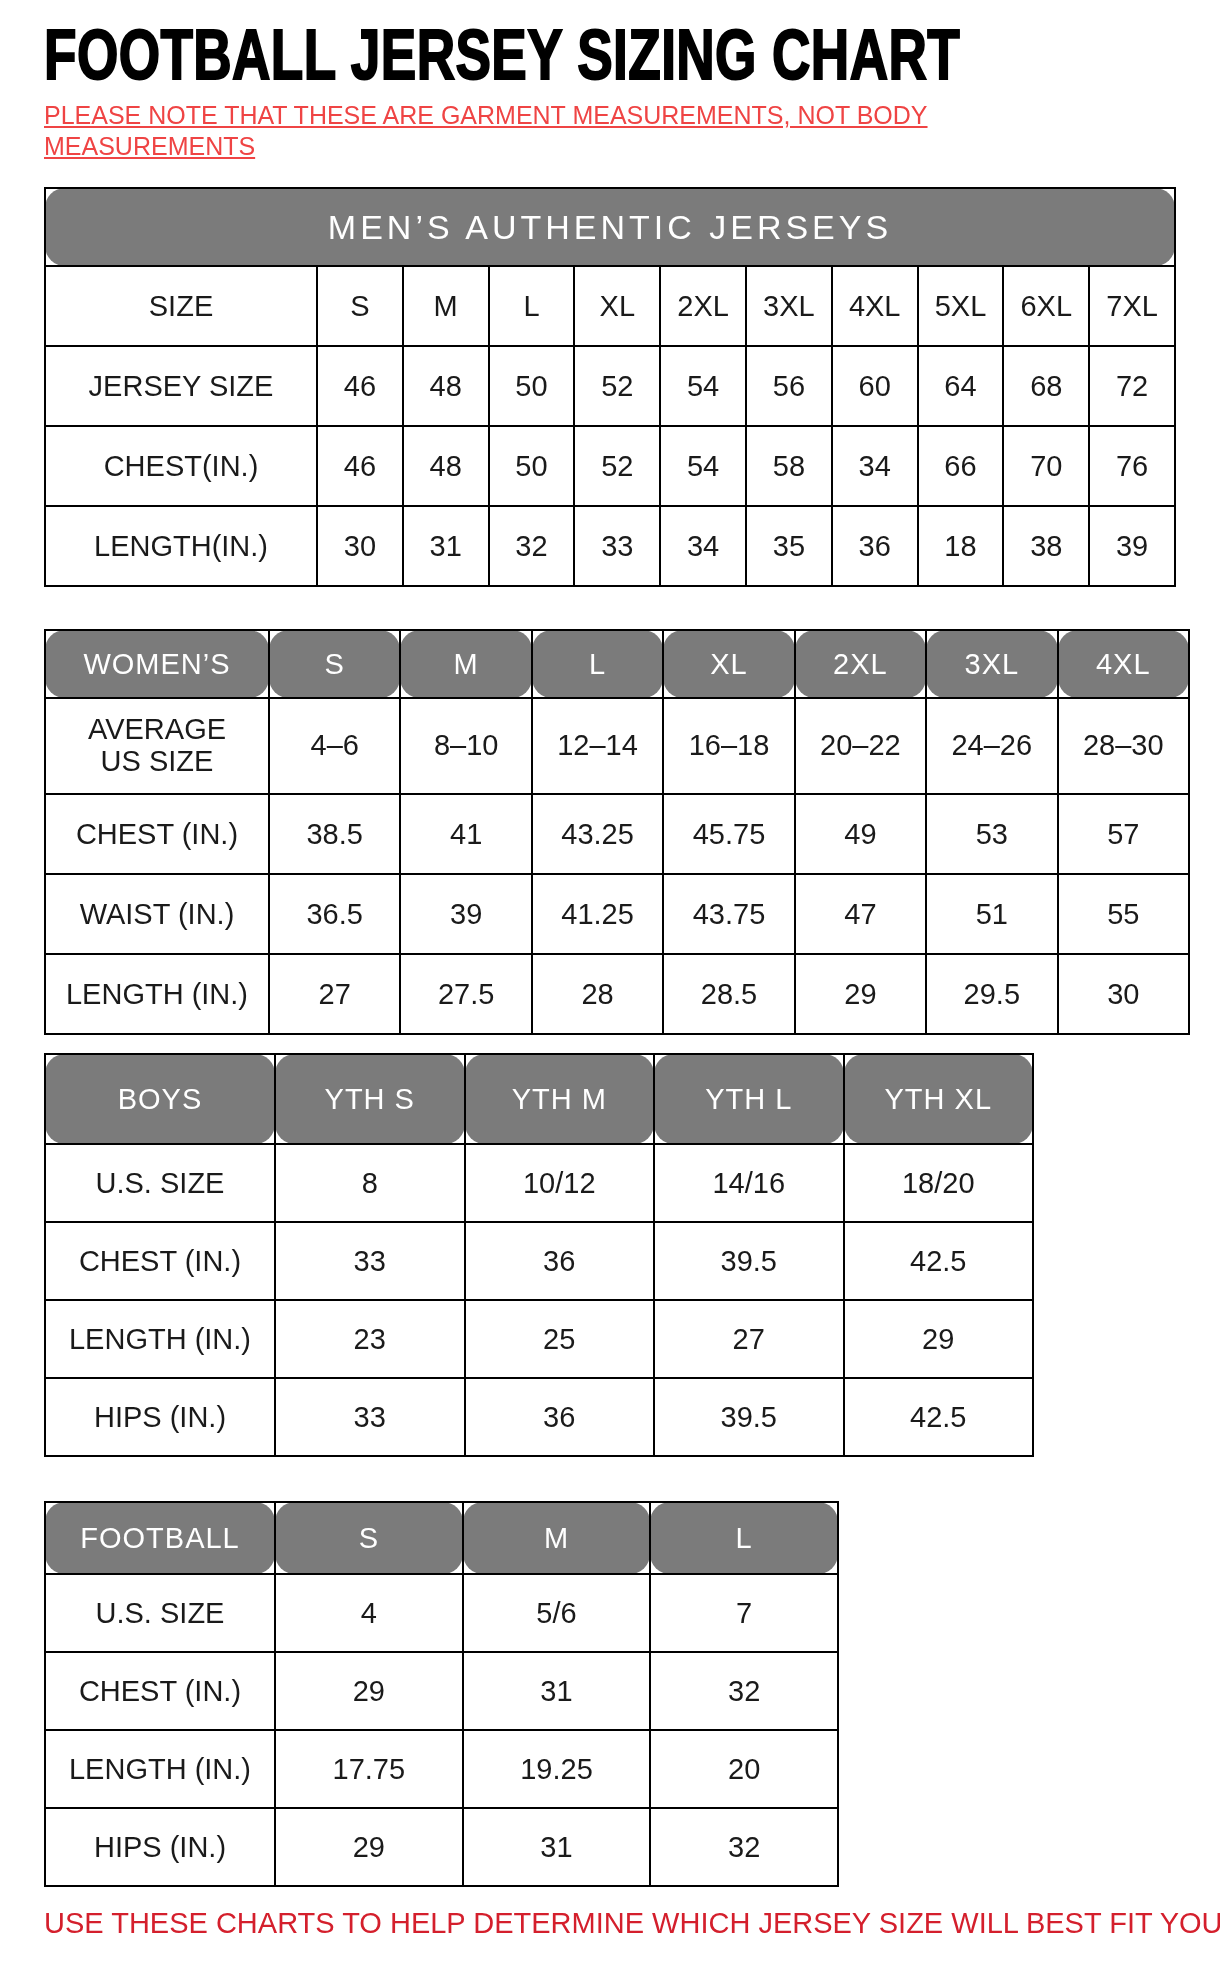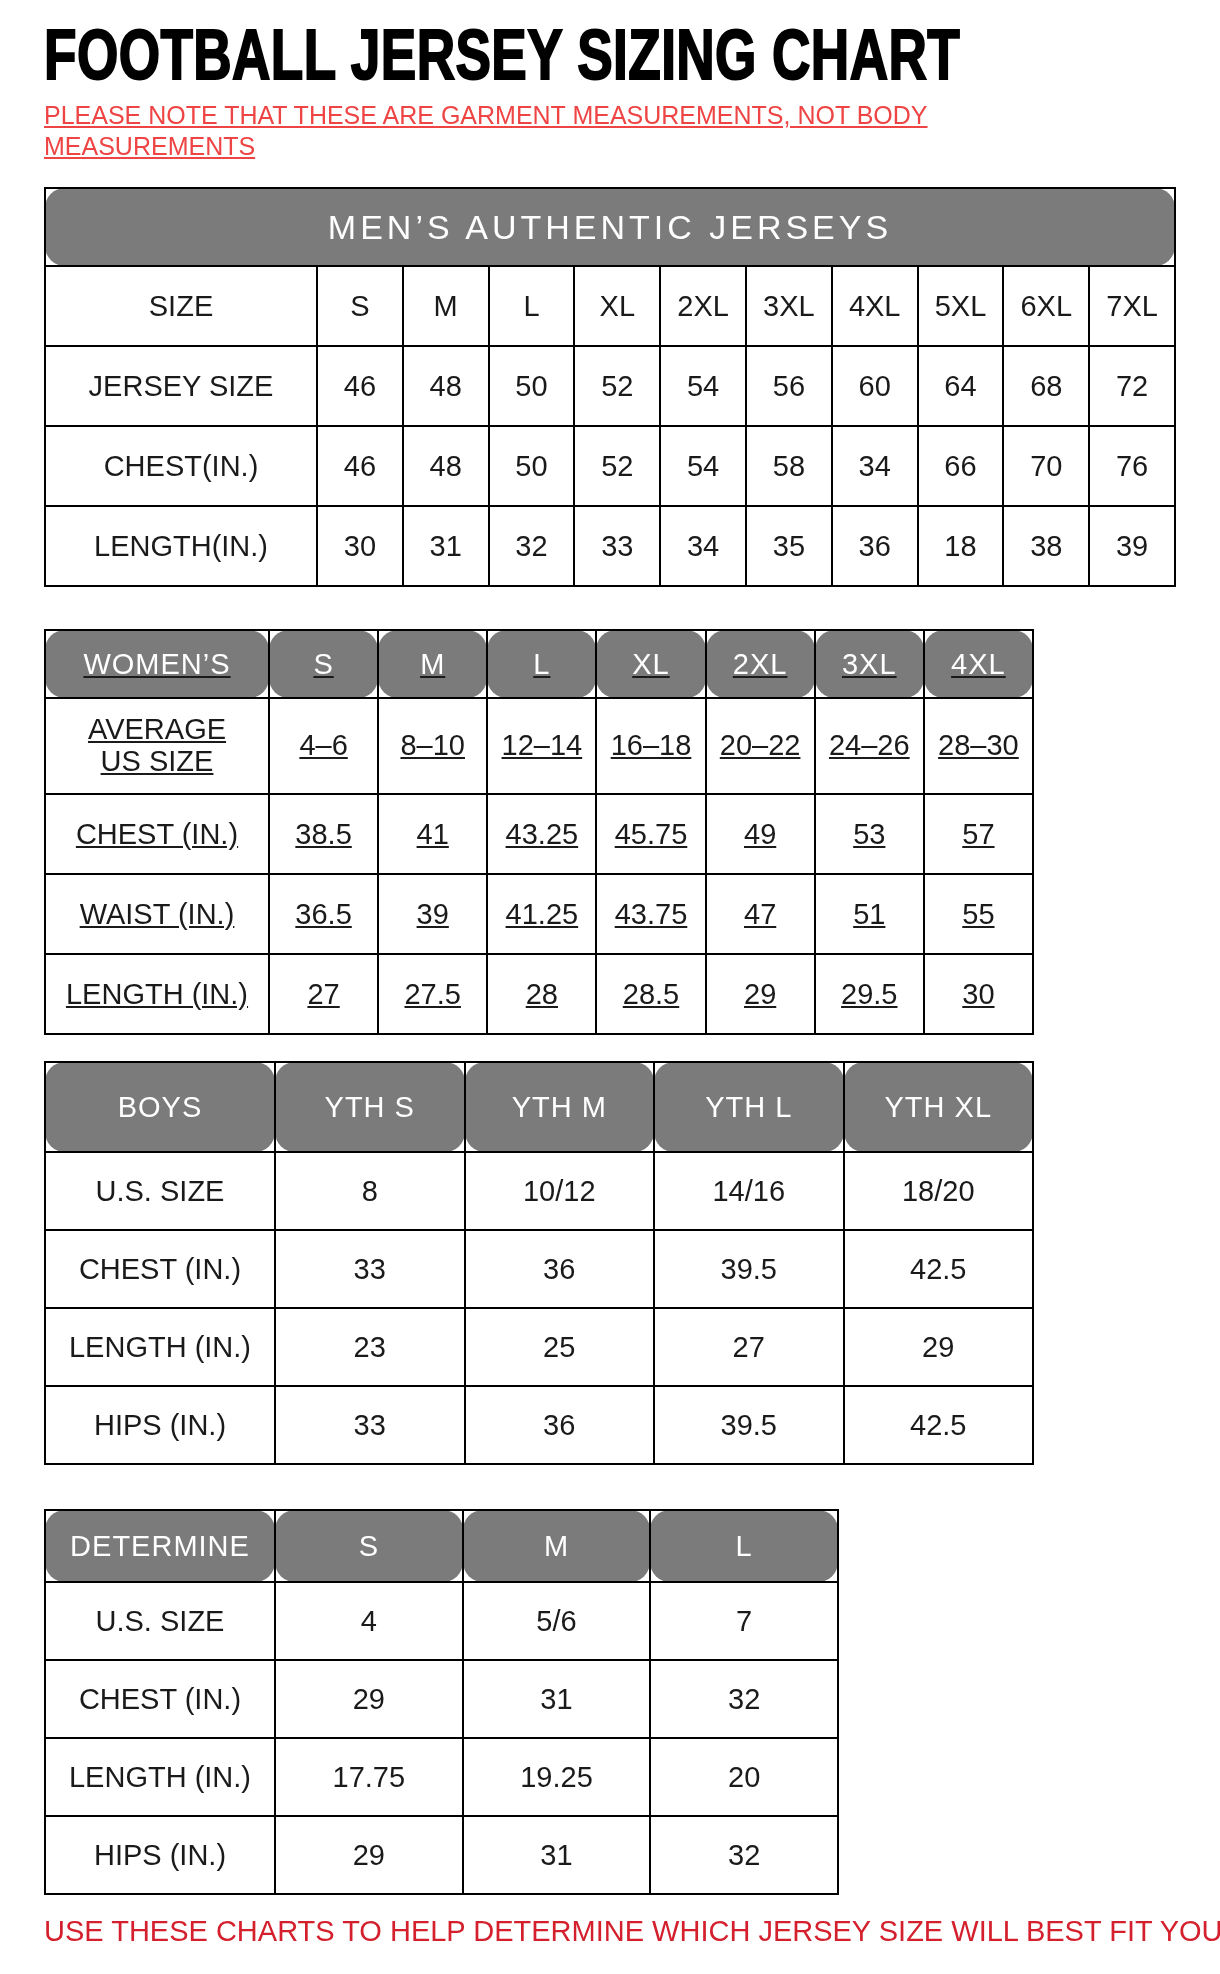--- a/index.html
+++ b/index.html
@@ -55,21 +55,21 @@
   }
   .lab { white-space: pre-line; }
 
   
   table.mens { width: 1132px; margin-bottom: 42px; }
   .mens col.c-label { width: 272px; }
   .mens th.banner { height: 78px; font-size: 34px; letter-spacing: 4px; font-weight: 400; }
   .mens td { height: 80px; }
 
   
-  table.womens { width: 990px; margin-bottom: 26px; text-decoration: underline; }
+  table.womens { width: 1146px; margin-bottom: 18px; }
   .womens col.c-label { width: 224px; }
   .womens th.hcell { height: 68px; letter-spacing: 1px; }
   .womens td { height: 80px; }
   .womens tr.tall td { height: 96px; line-height: 1.1; border-radius: 22px; }
 
   
   table.boys { width: 990px; margin-bottom: 44px; }
   .boys col.c-label { width: 230px; }
   .boys th.hcell { height: 90px; letter-spacing: 1px; }
   .boys td { height: 78px; }
@@ -270,21 +270,21 @@
     </tbody>
   </table>
 
   <table class="tbl pre">
     <colgroup>
         <col class="c-label">
         <col span="3">
       </colgroup>
     <thead>
       <tr>
-        <th class="hcell">DETERMINE</th>
+        <th class="hcell">FOOTBALL</th>
         <th class="hcell">S</th>
         <th class="hcell">M</th>
         <th class="hcell">L</th>
       </tr>
     </thead>
     <tbody>
       <tr>
         <td class="lab">U.S. SIZE</td>
         <td>4</td>
         <td>5/6</td>

